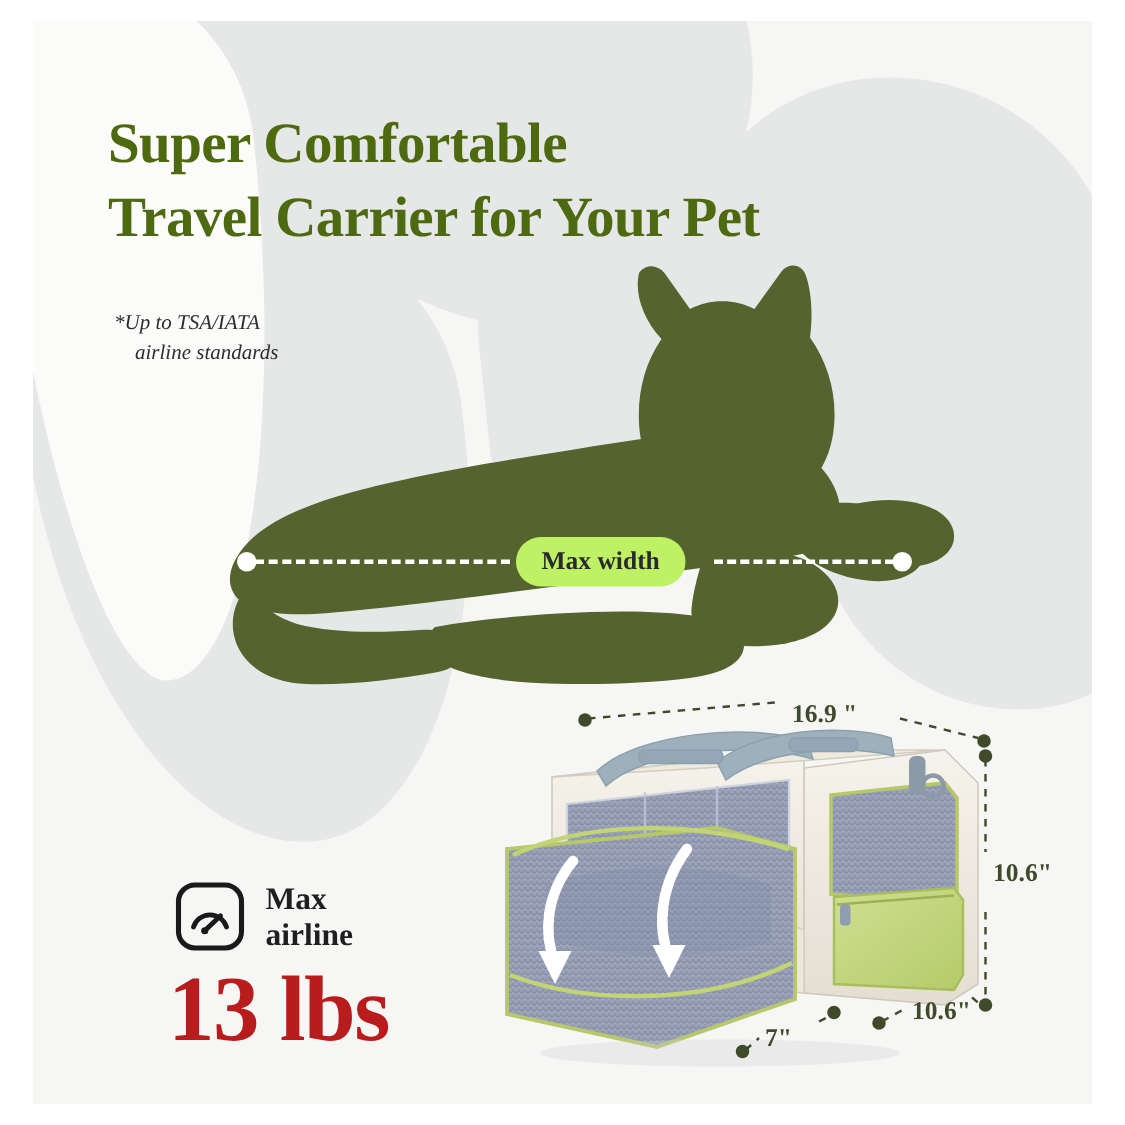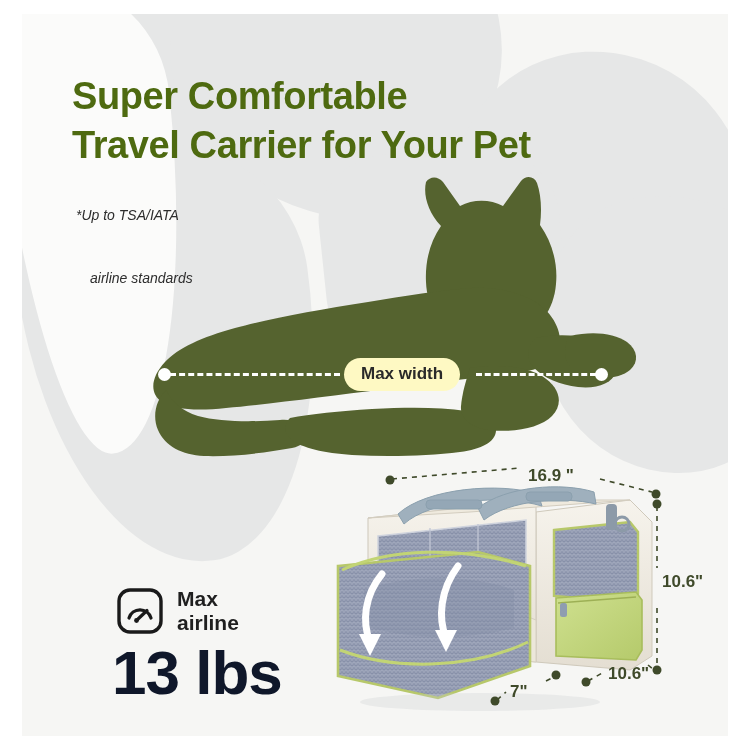--- a/index.html
+++ b/index.html
@@ -7,21 +7,21 @@
     margin: 0;
     padding: 0;
     background: #ffffff;
   }
   #page {
     position: relative;
     width: 750px;
     height: 750px;
     background: #ffffff;
     overflow: hidden;
-    font-family: Liberation Sans, sans-serif;
+    font-family: Liberation Serif, serif;
   }
   
   .card {
     position: absolute;
     left: 22px;
     top: 14px;
     width: 706px;
     height: 722px;
     background: #f6f6f4;
     overflow: hidden;
@@ -92,21 +92,21 @@
   .subtitle {
     position: absolute;
     left: 76px;
     top: 206px;
     width: 300px;
     color: #2d2d2d;
     font-size: 14px;
     font-style: italic;
     line-height: 1.42;
   }
-  .subtitle .sl2 { display: block; margin-left: 14px; margin-top: 43px; }
+  .subtitle .sl2 { display: block; margin-left: 14px; }
 
   
   .cat-wrap {
     position: absolute;
     left: 140px;
     top: 168px;
     width: 500px;
     height: 310px;
   }
   .cat-wrap svg { display: block; width: 100%; height: 100%; }
@@ -134,21 +134,21 @@
     border-radius: 50%;
     background: #ffffff;
   }
   .measure .dot.l { left: 0; }
   .measure .dot.r { right: 0; }
   .measure .pill {
     position: absolute;
     left: 186px;
     top: -2px;
     padding: 6px 17px 7px;
-    background: #fef9c3;
+    background: #bef264;
     border-radius: 18px;
     color: #2a2a2a;
     font-size: 17px;
     font-weight: bold;
     white-space: nowrap;
   }
 
   
   .weight-block {
     position: absolute;
@@ -166,21 +166,21 @@
   .gauge-icon svg { display: block; }
   .weight-label {
     color: #1f1f1f;
     font-size: 21px;
     font-weight: bold;
     line-height: 1.16;
   }
   .weight-value {
     margin-top: 6px;
     margin-left: -4px;
-    color: #0f172a;
+    color: #b91c1c;
     font-size: 62px;
     font-weight: bold;
     letter-spacing: -1px;
     line-height: 1;
   }
 
   
   .product {
     position: absolute;
     left: 330px;

